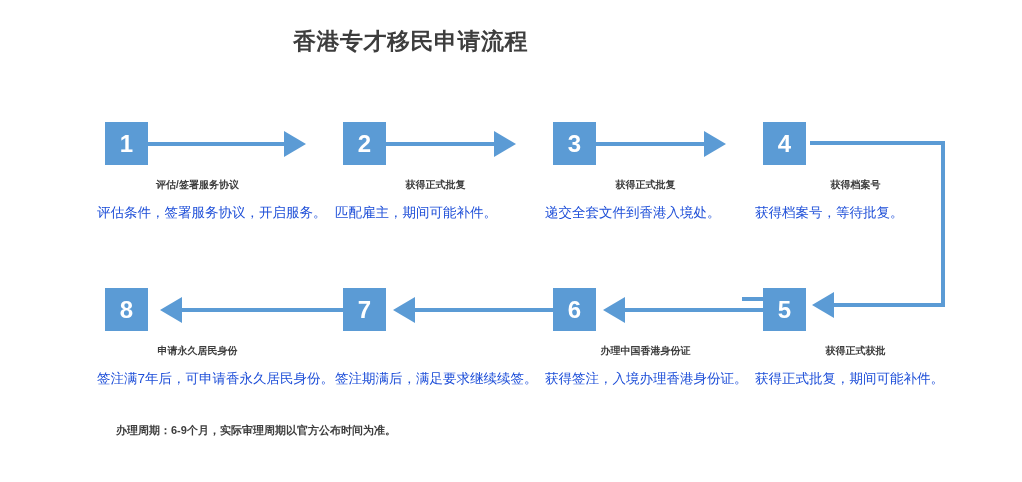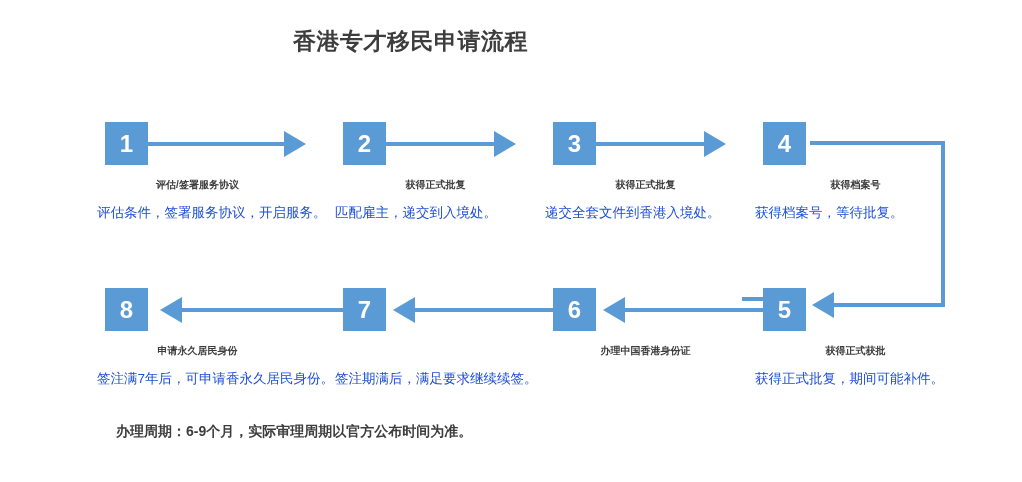--- a/index.html
+++ b/index.html
@@ -156,21 +156,21 @@
     top: 297px;
     width: 22px;
     height: 4px;
     background: #5b9bd5;
   }
 
   #footer-note {
     position: absolute;
     left: 116px;
     top: 423px;
-    font-size: 14px;
+    font-size: 11px;
     font-weight: bold;
     color: #3d3d3d;
   }
 </style>
 </head>
 <body>
 
 <div id="page-title">香港专才移民申请流程</div>
 
 <div class="flow-row" id="row-top">
@@ -181,21 +181,21 @@
     <div class="step-desc">评估条件，签署服务协议，开启服务。</div>
   </div>
   <div class="arrow right" style="left:148px; width:158px;">
     <div class="shaft"></div>
     <div class="head"></div>
   </div>
 
   <div class="step" style="left:333px;">
     <div class="step-num-box">2</div>
     <div class="step-title">获得正式批复</div>
-    <div class="step-desc">匹配雇主，递交到入境处。</div>
+    <div class="step-desc">匹配雇主，期间可能补件。</div>
   </div>
   <div class="arrow right" style="left:386px; width:130px;">
     <div class="shaft"></div>
     <div class="head"></div>
   </div>
 
   <div class="step" style="left:543px;">
     <div class="step-num-box">3</div>
     <div class="step-title">获得正式批复</div>
     <div class="step-desc">递交全套文件到香港入境处。</div>
@@ -237,20 +237,21 @@
     <div class="step-desc">签注期满后，满足要求继续续签。</div>
   </div>
   <div class="arrow left" style="left:393px; width:164px;">
     <div class="shaft"></div>
     <div class="head"></div>
   </div>
 
   <div class="step" style="left:543px;">
     <div class="step-num-box">6</div>
     <div class="step-title">办理中国香港身份证</div>
+    <div class="step-desc">获得签注，入境办理香港身份证。</div>
   </div>
   <div class="arrow left" style="left:603px; width:164px;">
     <div class="shaft"></div>
     <div class="head"></div>
   </div>
 
   <div class="step" style="left:753px;">
     <div class="step-num-box">5</div>
     <div class="step-title">获得正式获批</div>
     <div class="step-desc">获得正式批复，期间可能补件。</div>

